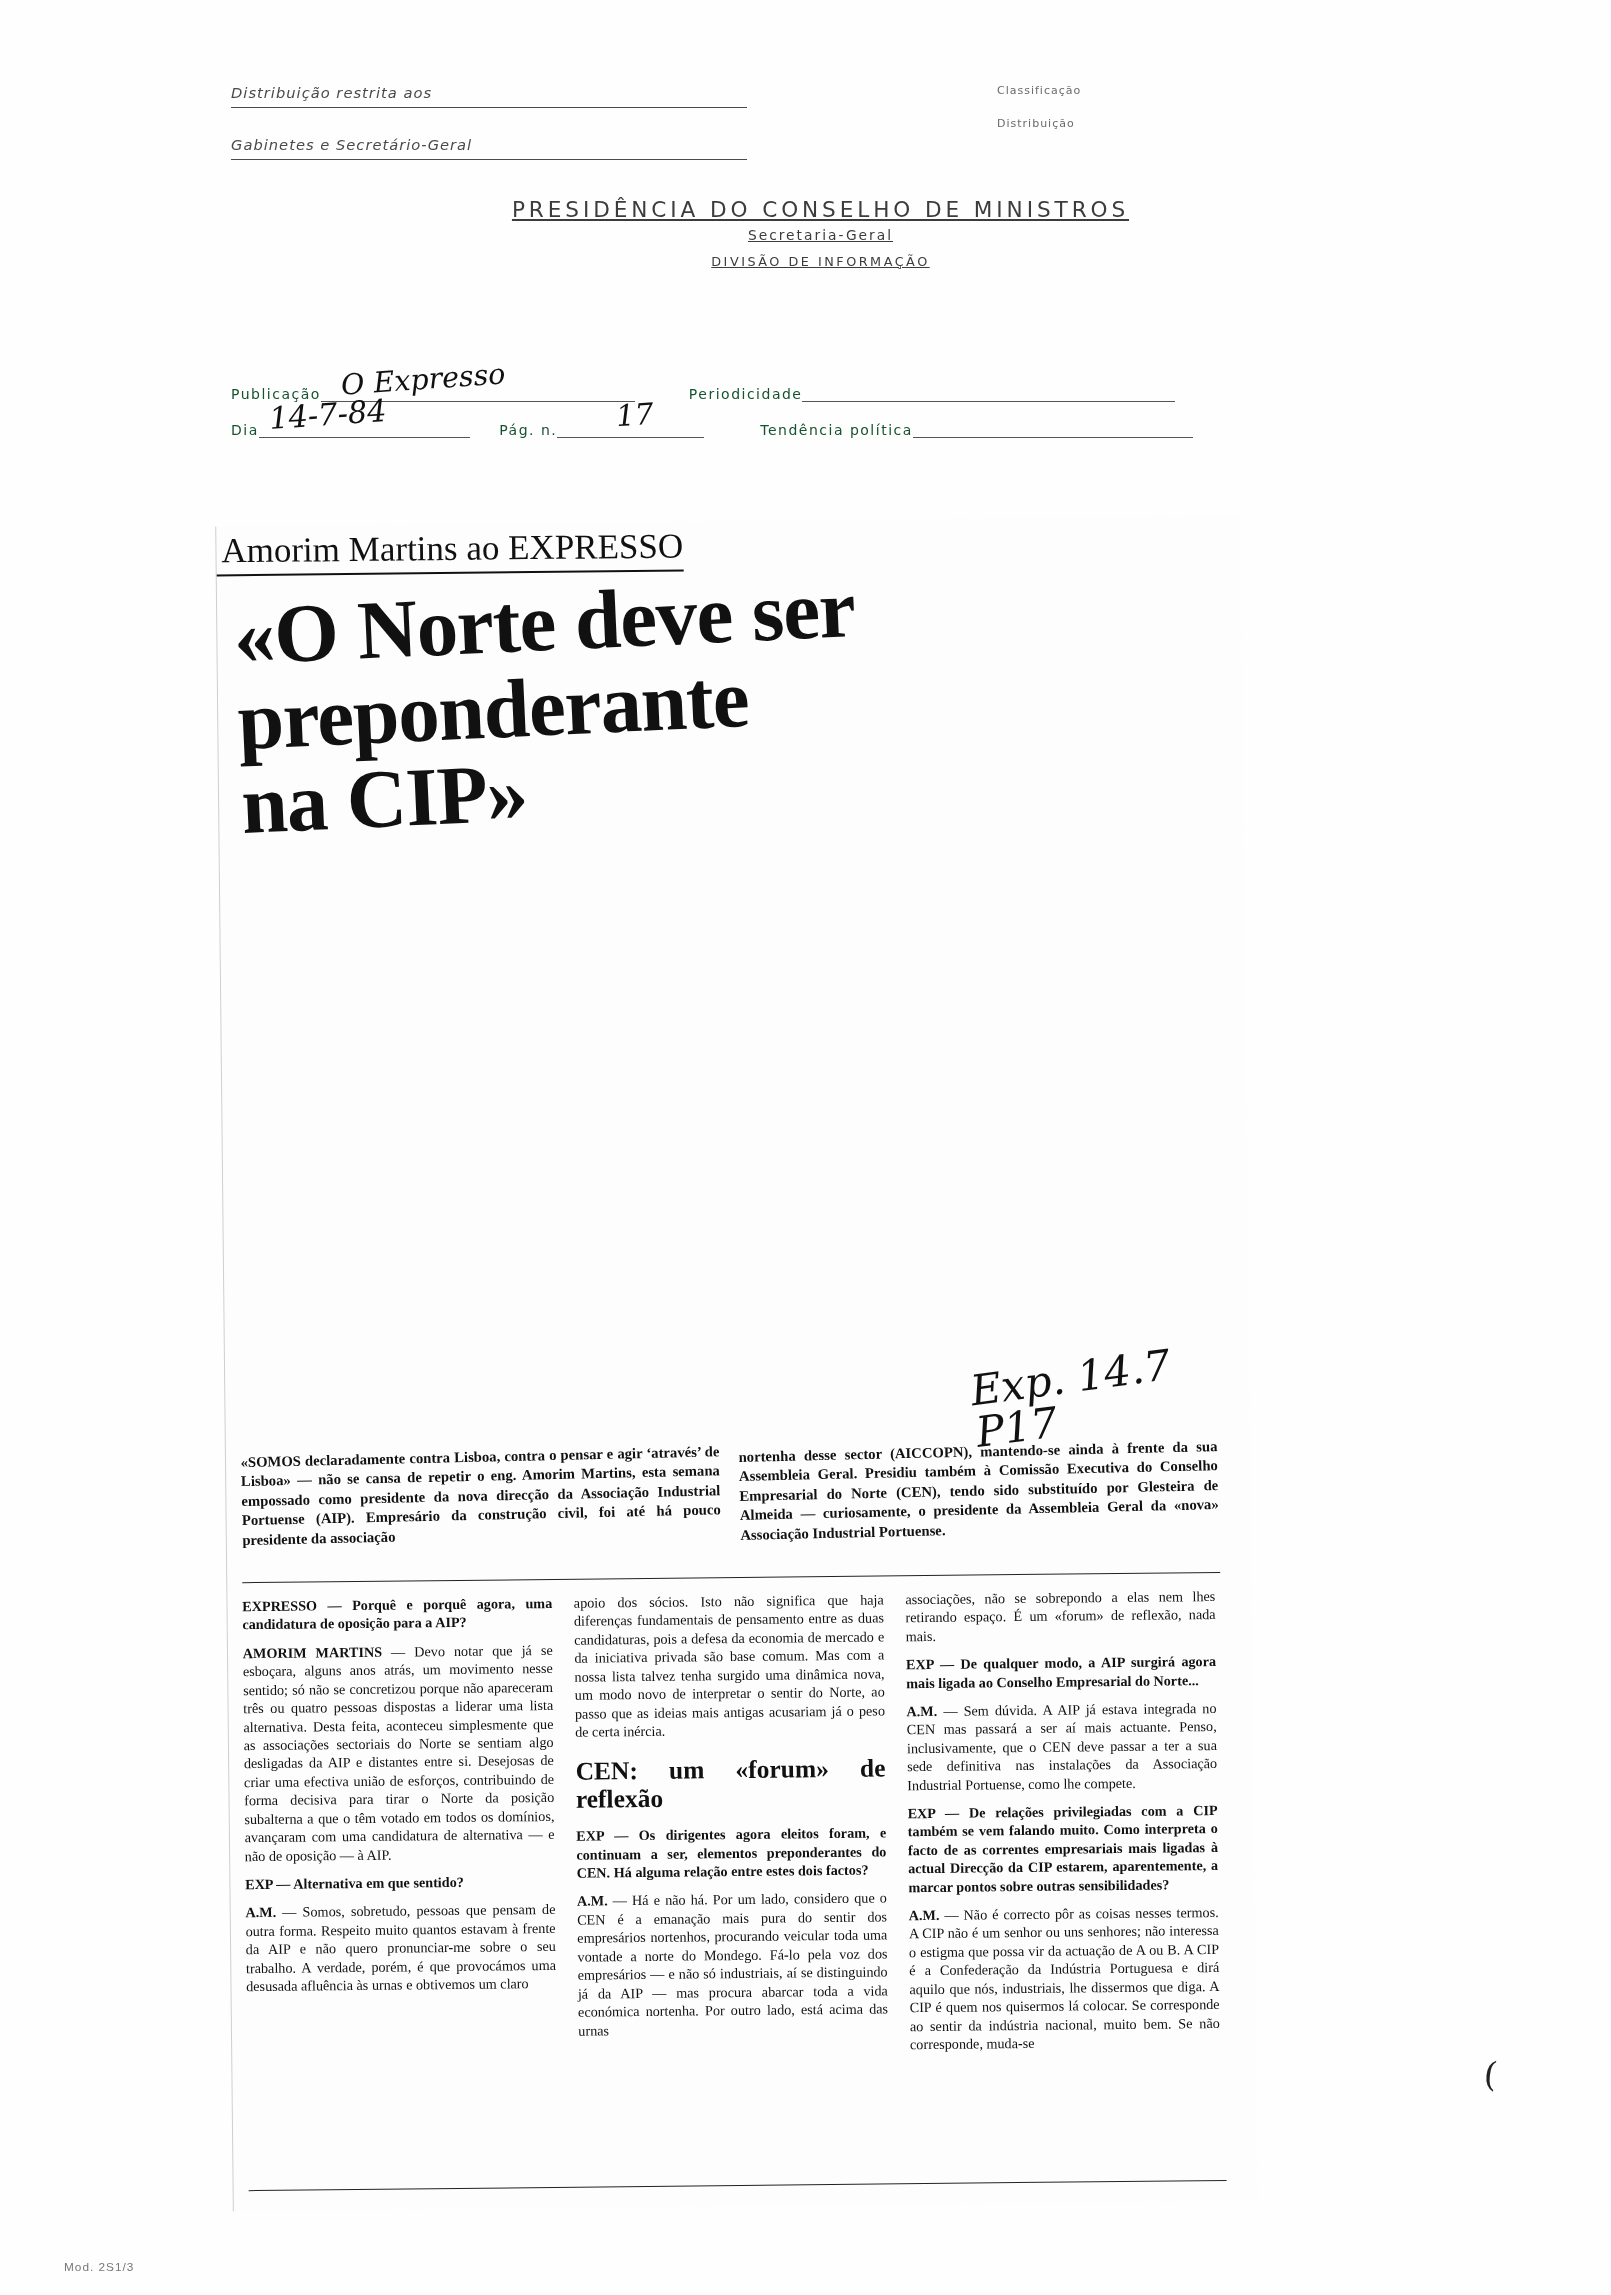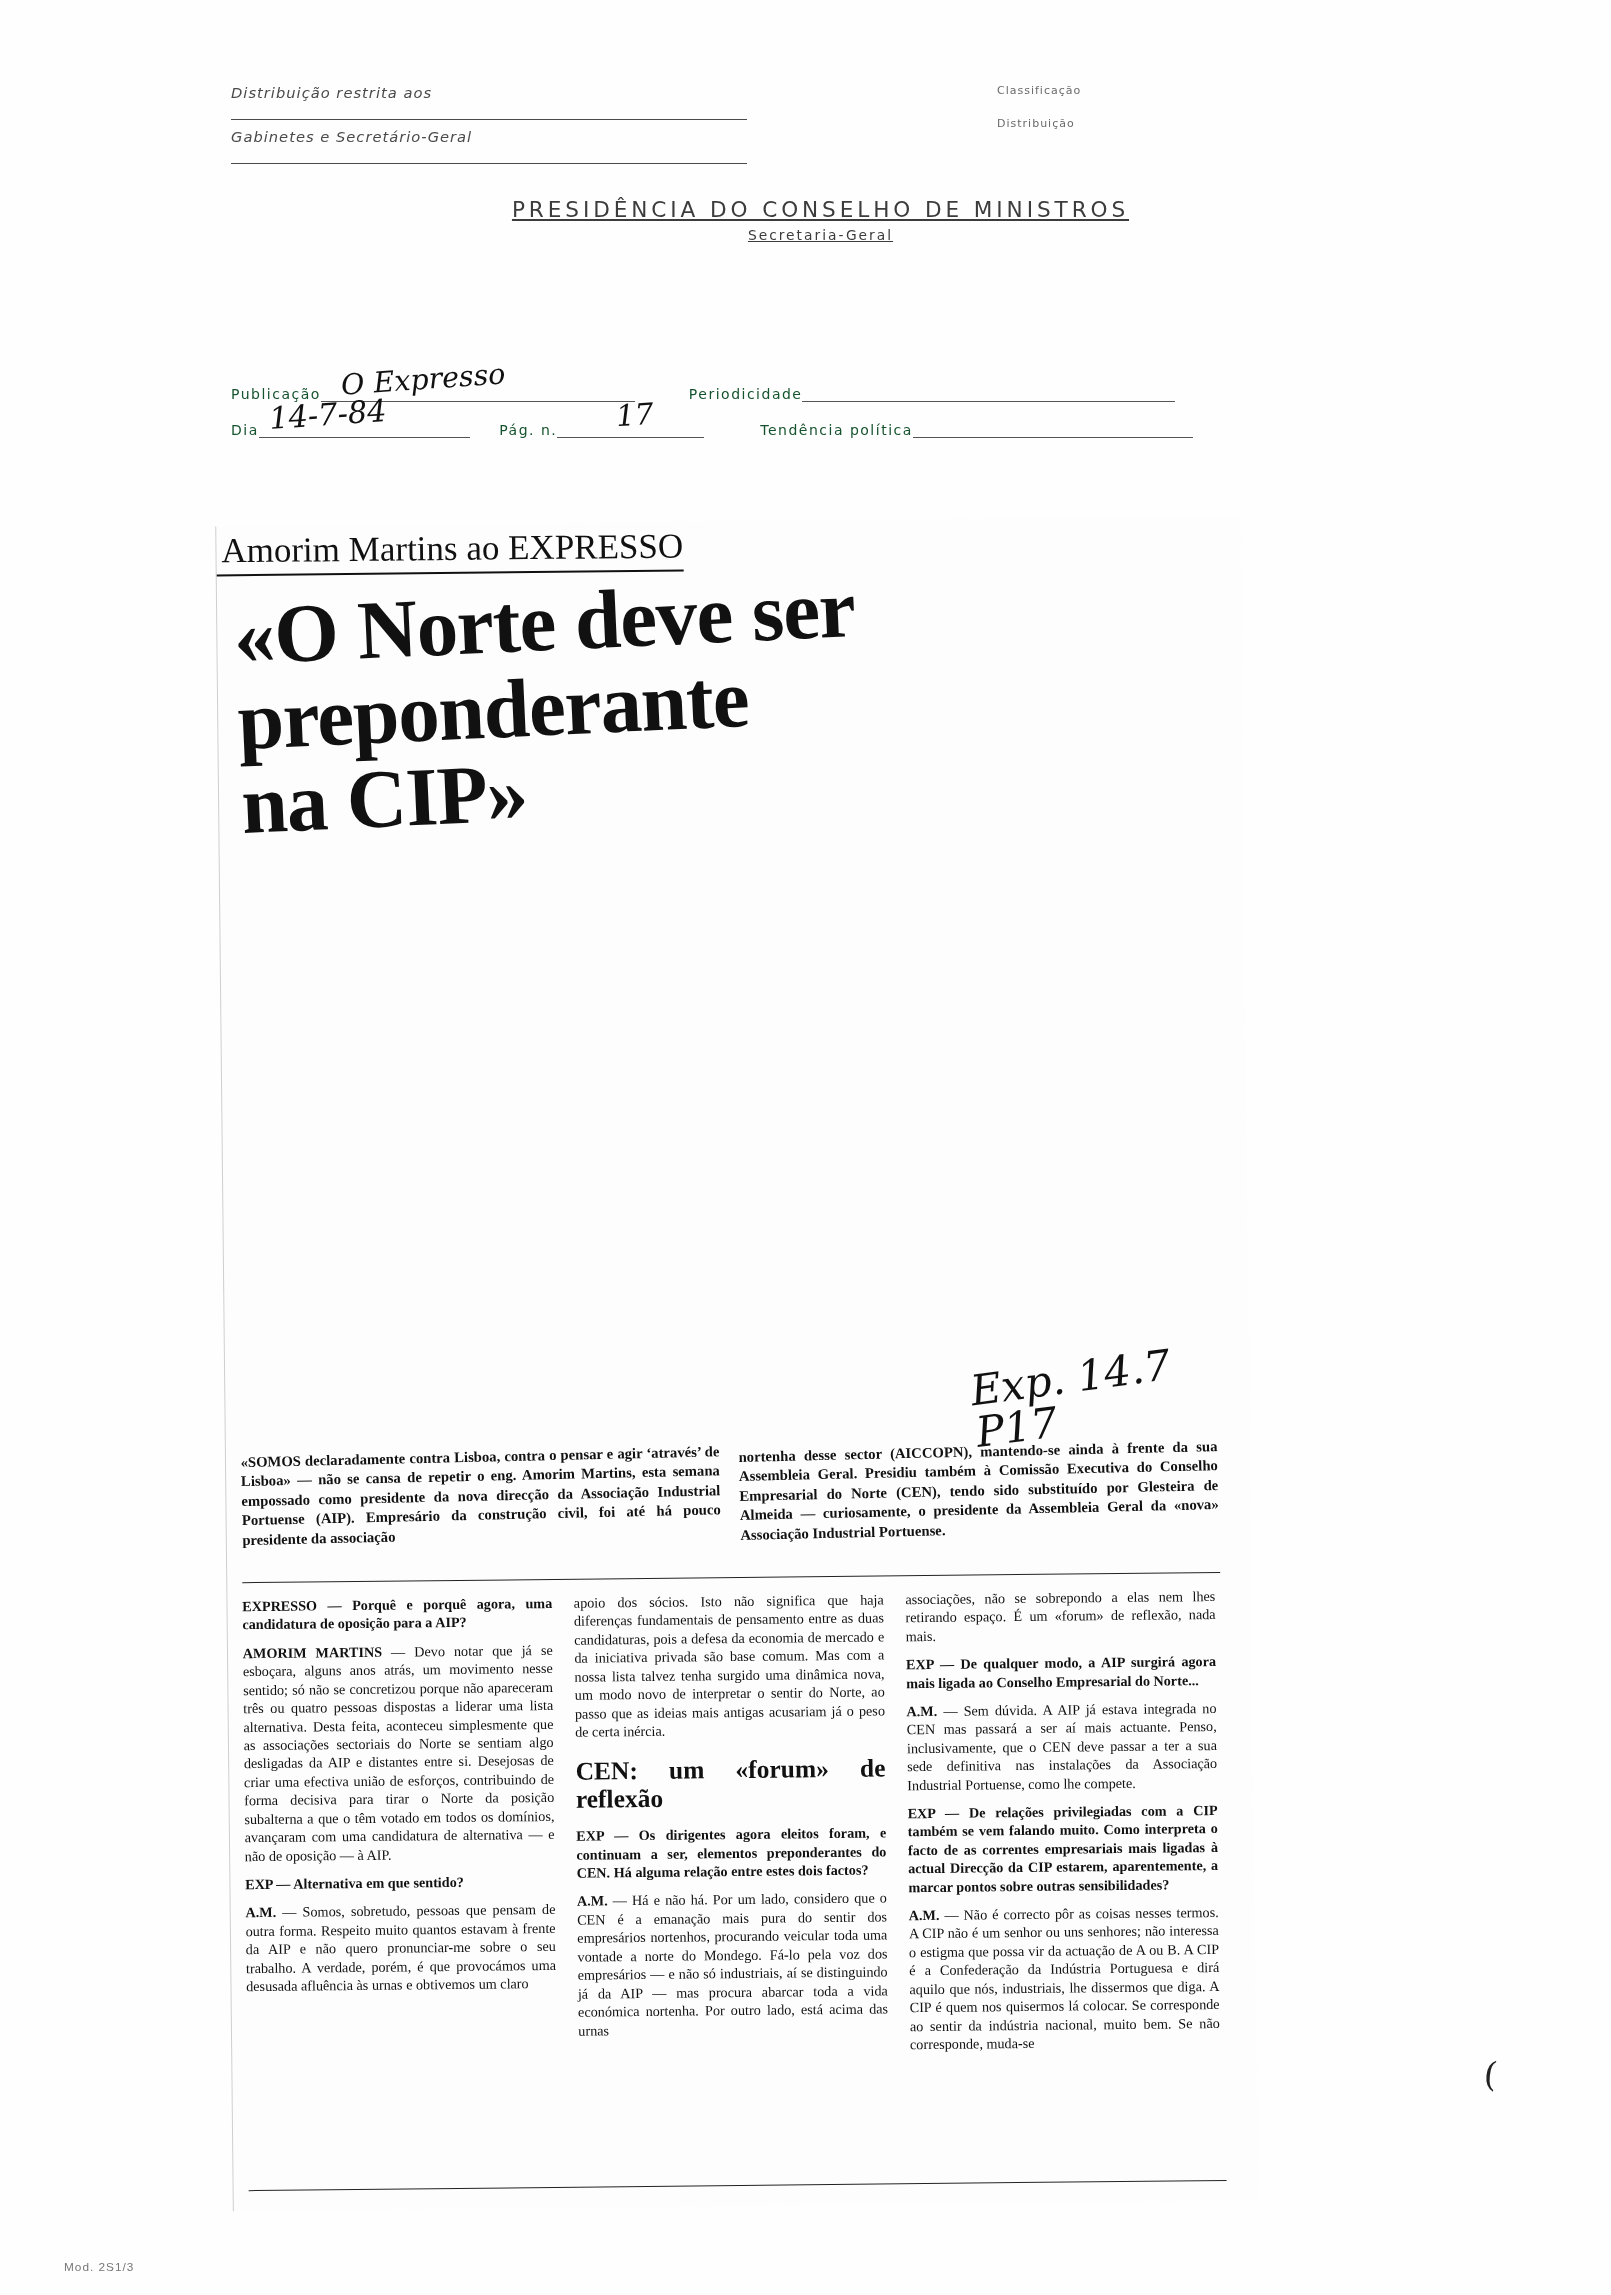--- a/index.html
+++ b/index.html
@@ -15,21 +15,21 @@
   .form{
     position:absolute;
     left:231px; top:84px; width:1179px;
     font-family:"DejaVu Sans", sans-serif;
   }
   .restrita{
     position:absolute; left:0; top:0; width:516px;
   }
   .restrita .l{
     font-size:14.7px; letter-spacing:1px; color:#4a4a4a;
-    border-bottom:1px solid #4a4a4a; padding-bottom:18px; margin-bottom:8px;
+    border-bottom:1px solid #4a4a4a; padding-bottom:6px; margin-bottom:28px;
     font-style:italic;
   }
   .classif{
     position:absolute; left:766px; top:0; width:413px;
   }
   .classif .l{ font-size:11px; letter-spacing:1px; color:#6a6a6a; margin-bottom:19.7px;}
   .org{
     position:absolute; left:0; top:113px; width:1179px; text-align:center;
     color:#3c3c3c;
     text-decoration:underline;
@@ -135,20 +135,21 @@
 
     <div class="classif">
       <div class="l">Classificação</div>
       <div class="l">Distribuição</div>
 
     </div>
 
     <div class="org">
       <div class="t1">PRESIDÊNCIA DO CONSELHO DE MINISTROS</div>
       <div class="t2">Secretaria-Geral</div>
+      <div class="t4">DIVISÃO DE INFORMAÇÃO</div>
     </div>
 
     <div class="pubrow">
       <div class="r">
         <span class="lbl">Publicação</span>
         <span class="ln" style="width:314px; position:relative;">
           <span class="hand" style="position:absolute; left:19.7px; top:-20.6px; font-size:28.5px;">O Expresso</span>
         </span>
         <span class="lbl" style="margin-left:54px;">Periodicidade</span>
         <span class="ln" style="width:373px;">

